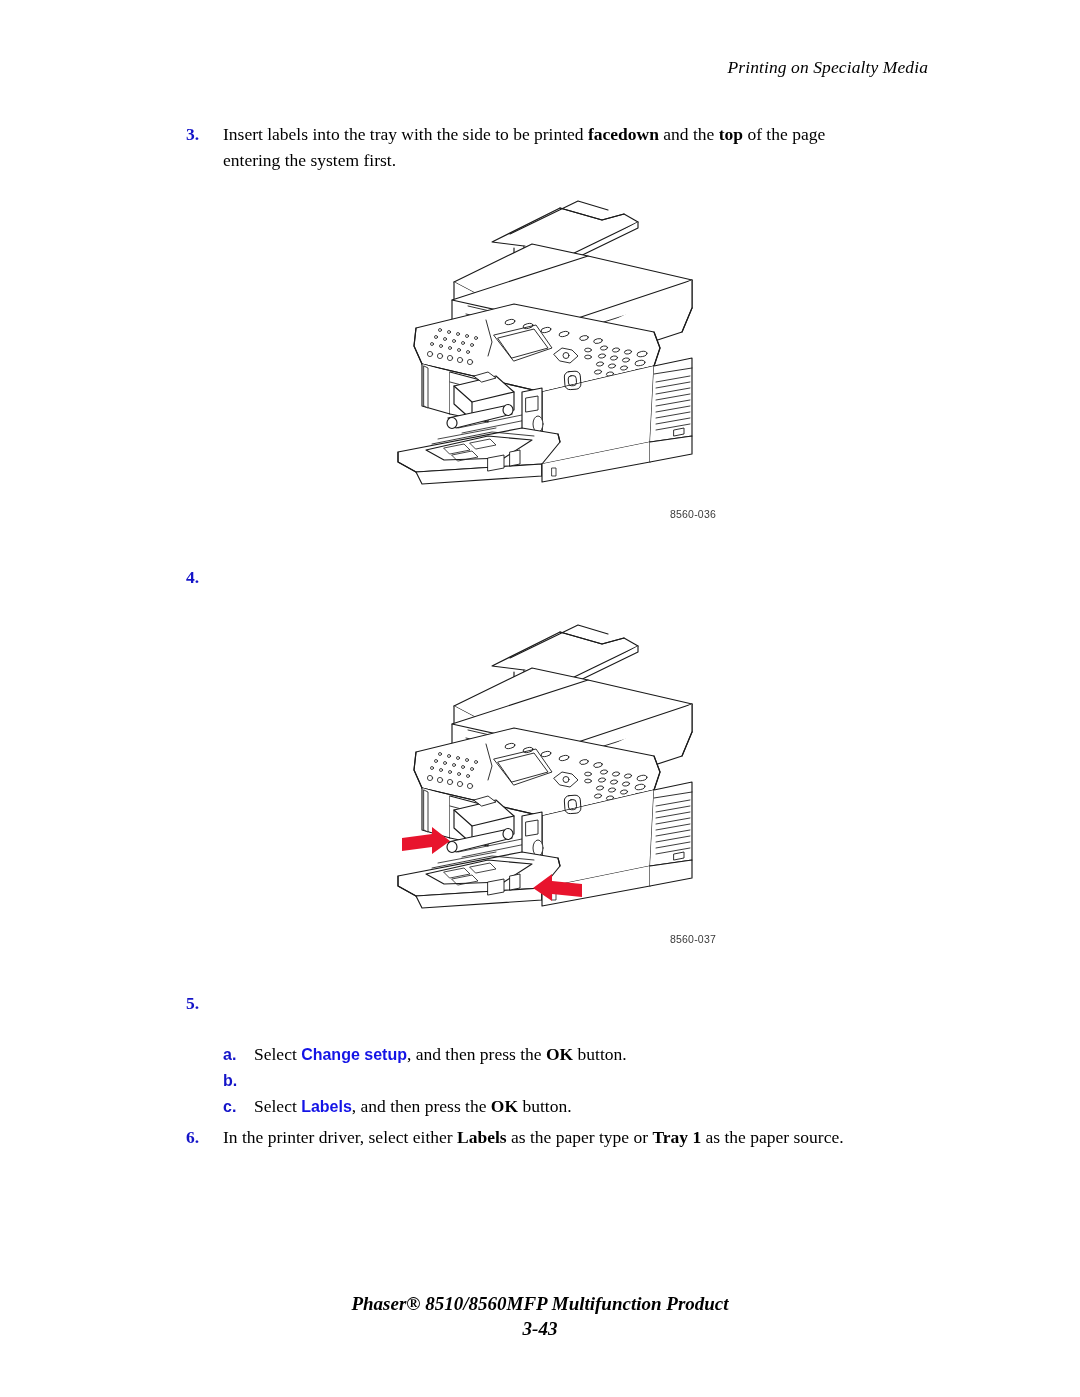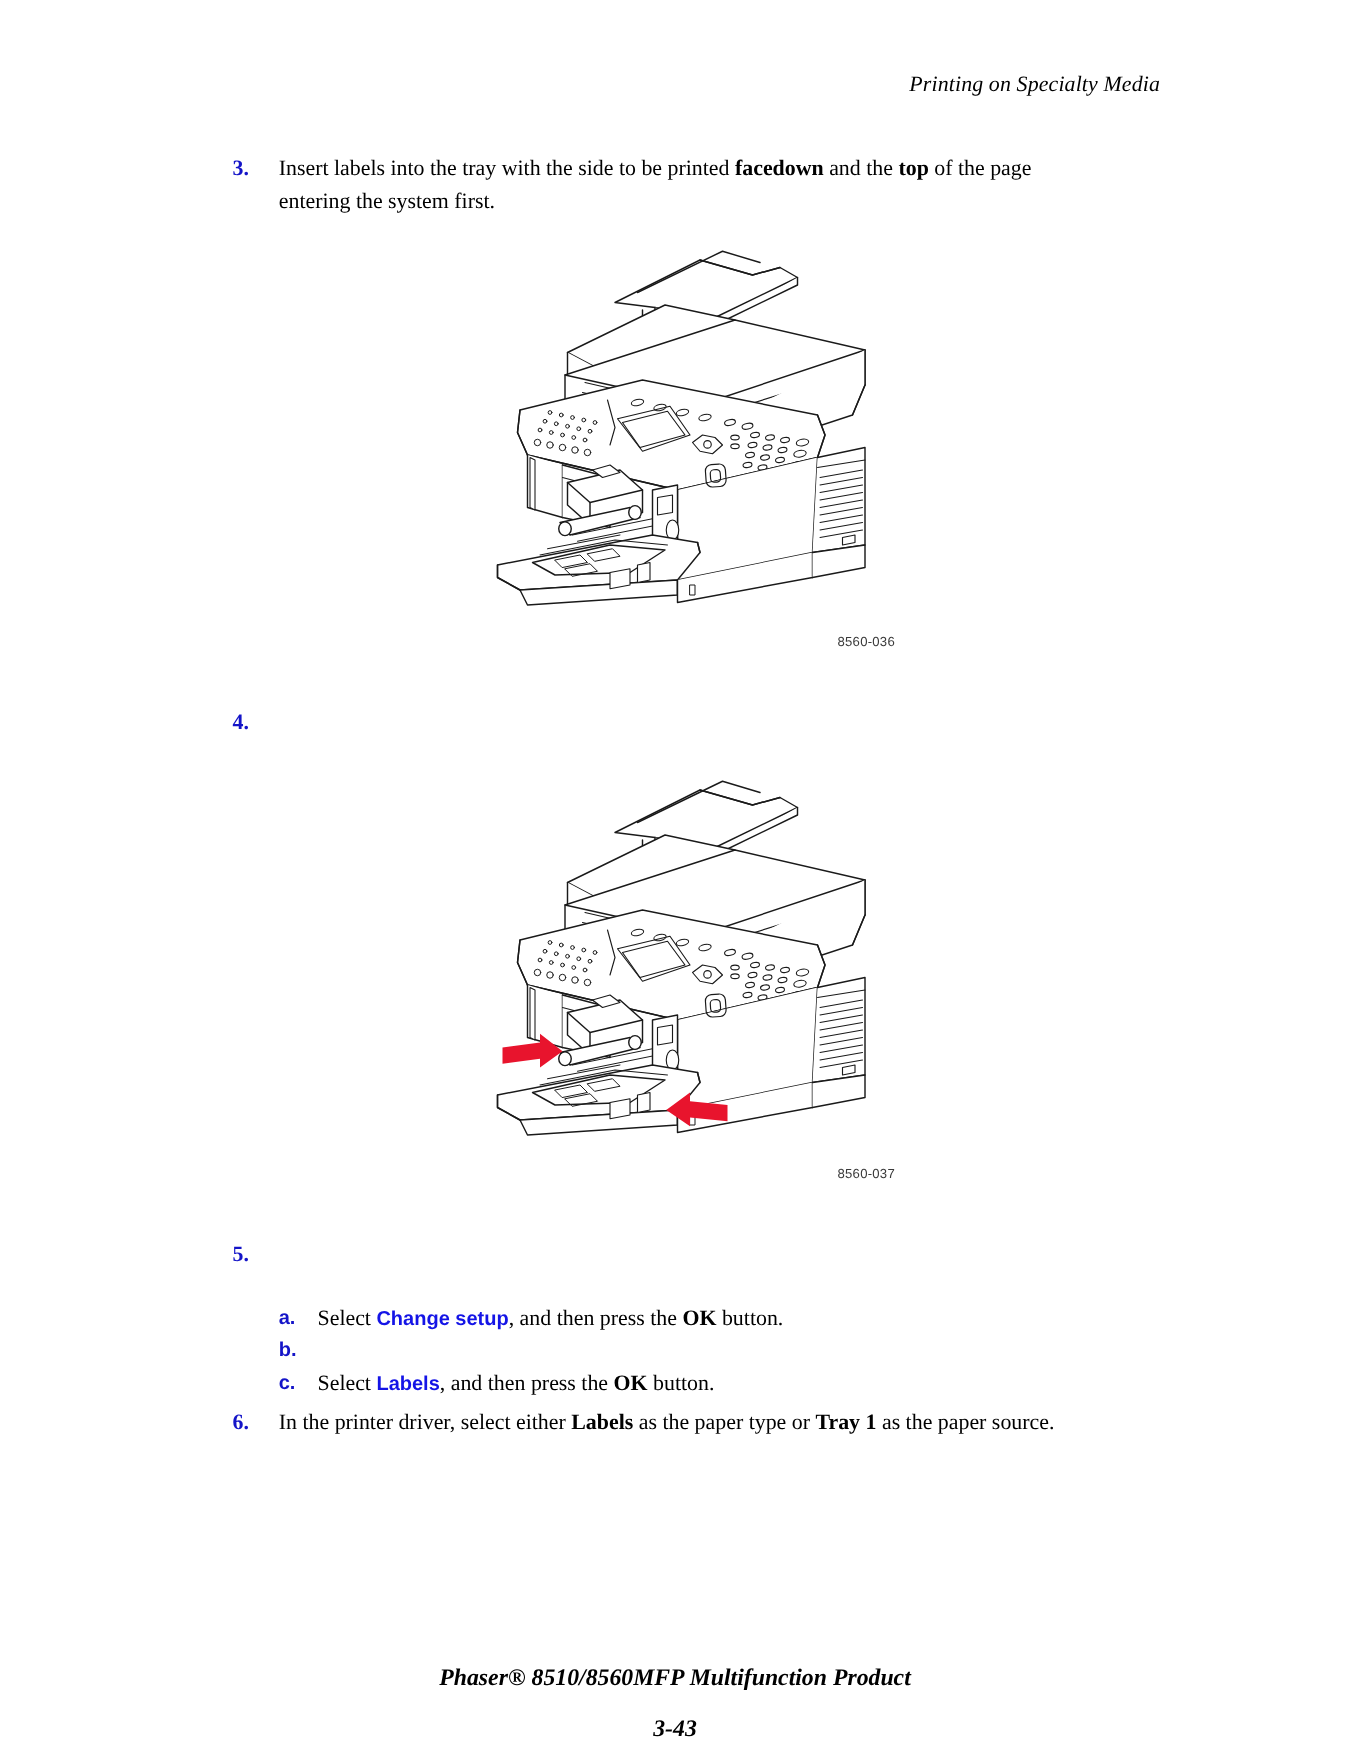--- a/index.html
+++ b/index.html
@@ -116,21 +116,21 @@
     font-weight: bold;
     font-size: 19px;
     color: #000;
   }
   .footer-page {
     font-family: "Liberation Serif", serif;
     font-style: italic;
     font-weight: bold;
     font-size: 19px;
     color: #000;
-    margin-top: 19px;
+    margin-top: 3px;
   }
 
   svg { display: block; }
 </style>
 </head>
 <body>
 
 <div class="page">
 
   <div class="running-header">Printing on Specialty Media</div>
@@ -494,18 +494,18 @@
     </div>
   </div>
 
   <div class="step" style="left:186px; top:1125px; width:770px;">
     <div class="step-num">6.</div>
     <div class="step-body">
       <span>In the printer driver, select either </span><b>Labels</b><span> as the paper type or </span><b>Tray 1</b><span> as the paper source.</span>
     </div>
   </div>
 
-  <div class="footer" style="top:1332px;">
+  <div class="footer" style="top:1293px;">
     <div class="footer-title">Phaser® 8510/8560MFP Multifunction Product</div>
     <div class="footer-page">3-43</div>
   </div>
 
 </div>
 
 </body></html>

